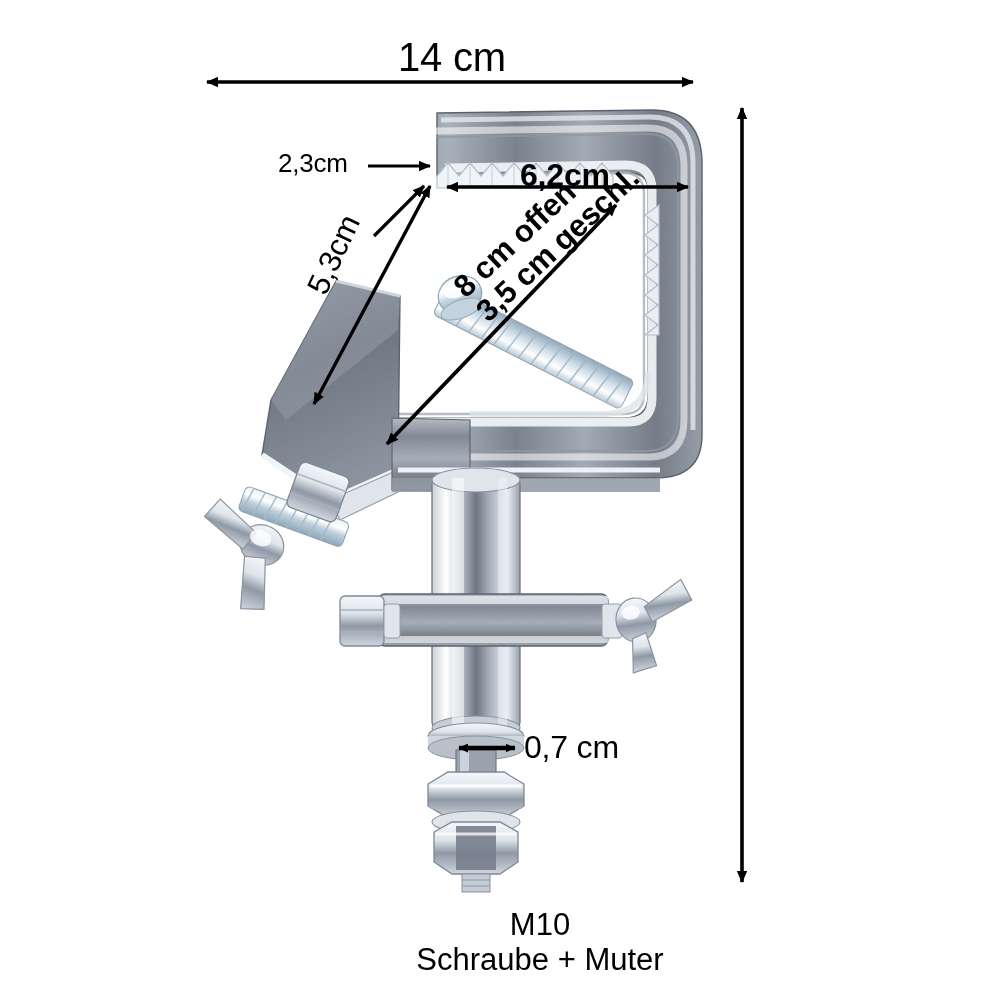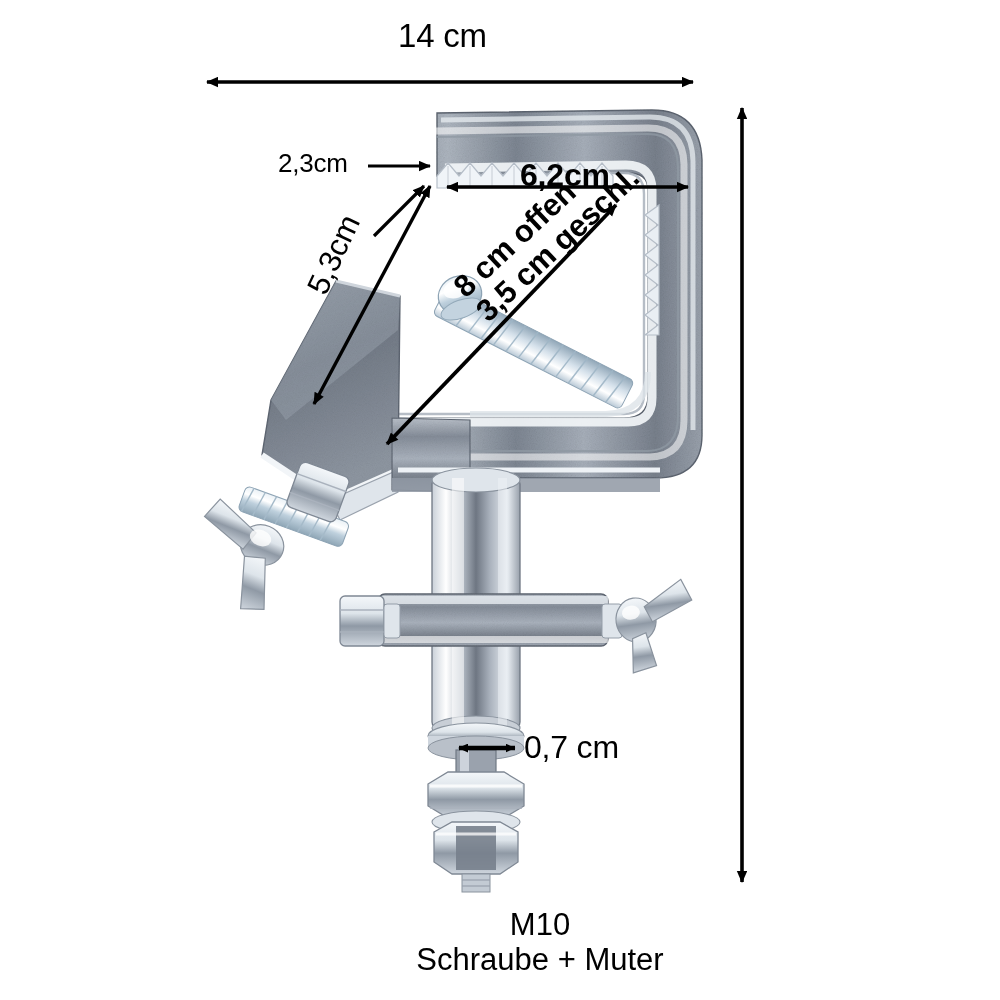--- a/index.html
+++ b/index.html
@@ -16,21 +16,21 @@
 
   
   .ann{
     position:absolute;
     color:#000;
     font-family:"Liberation Sans", sans-serif;
     font-weight:400;
     white-space:nowrap;
     letter-spacing:-0.2px;
   }
-  #label-14cm{left:398px;top:17px;font-size:33px;}
+  #label-14cm{left:398px;top:35px;font-size:40px;}
   #label-23cm{left:278px;top:148px;font-size:26px;}
   #label-62cm{left:520px;top:157px;font-size:32px;font-weight:bold;}
   #label-185cm{left:757px;top:476px;font-size:33px;}
   #label-07cm{left:524px;top:729px;font-size:32px;}
 
   #label-53cm{
     left:300px;top:285px;font-size:31px;
     transform:rotate(-65deg);
     transform-origin:left top;
   }

